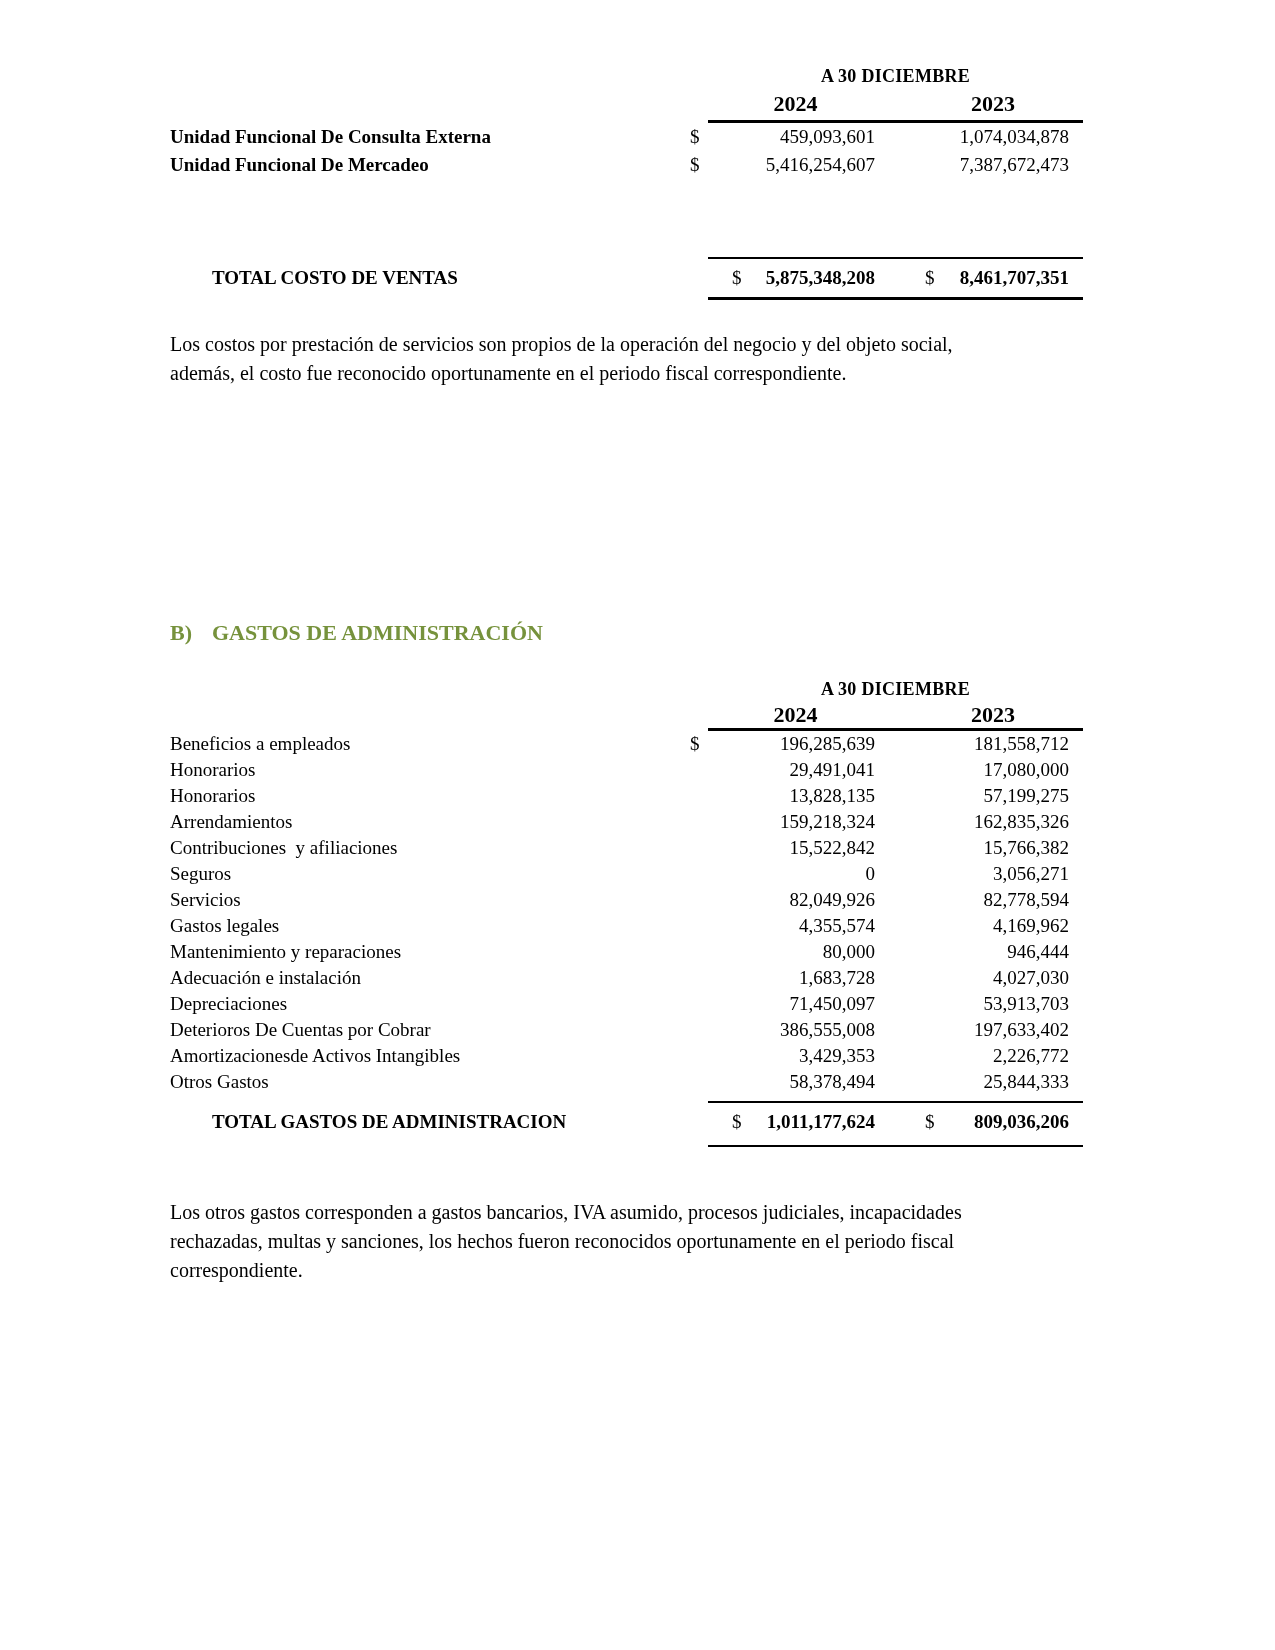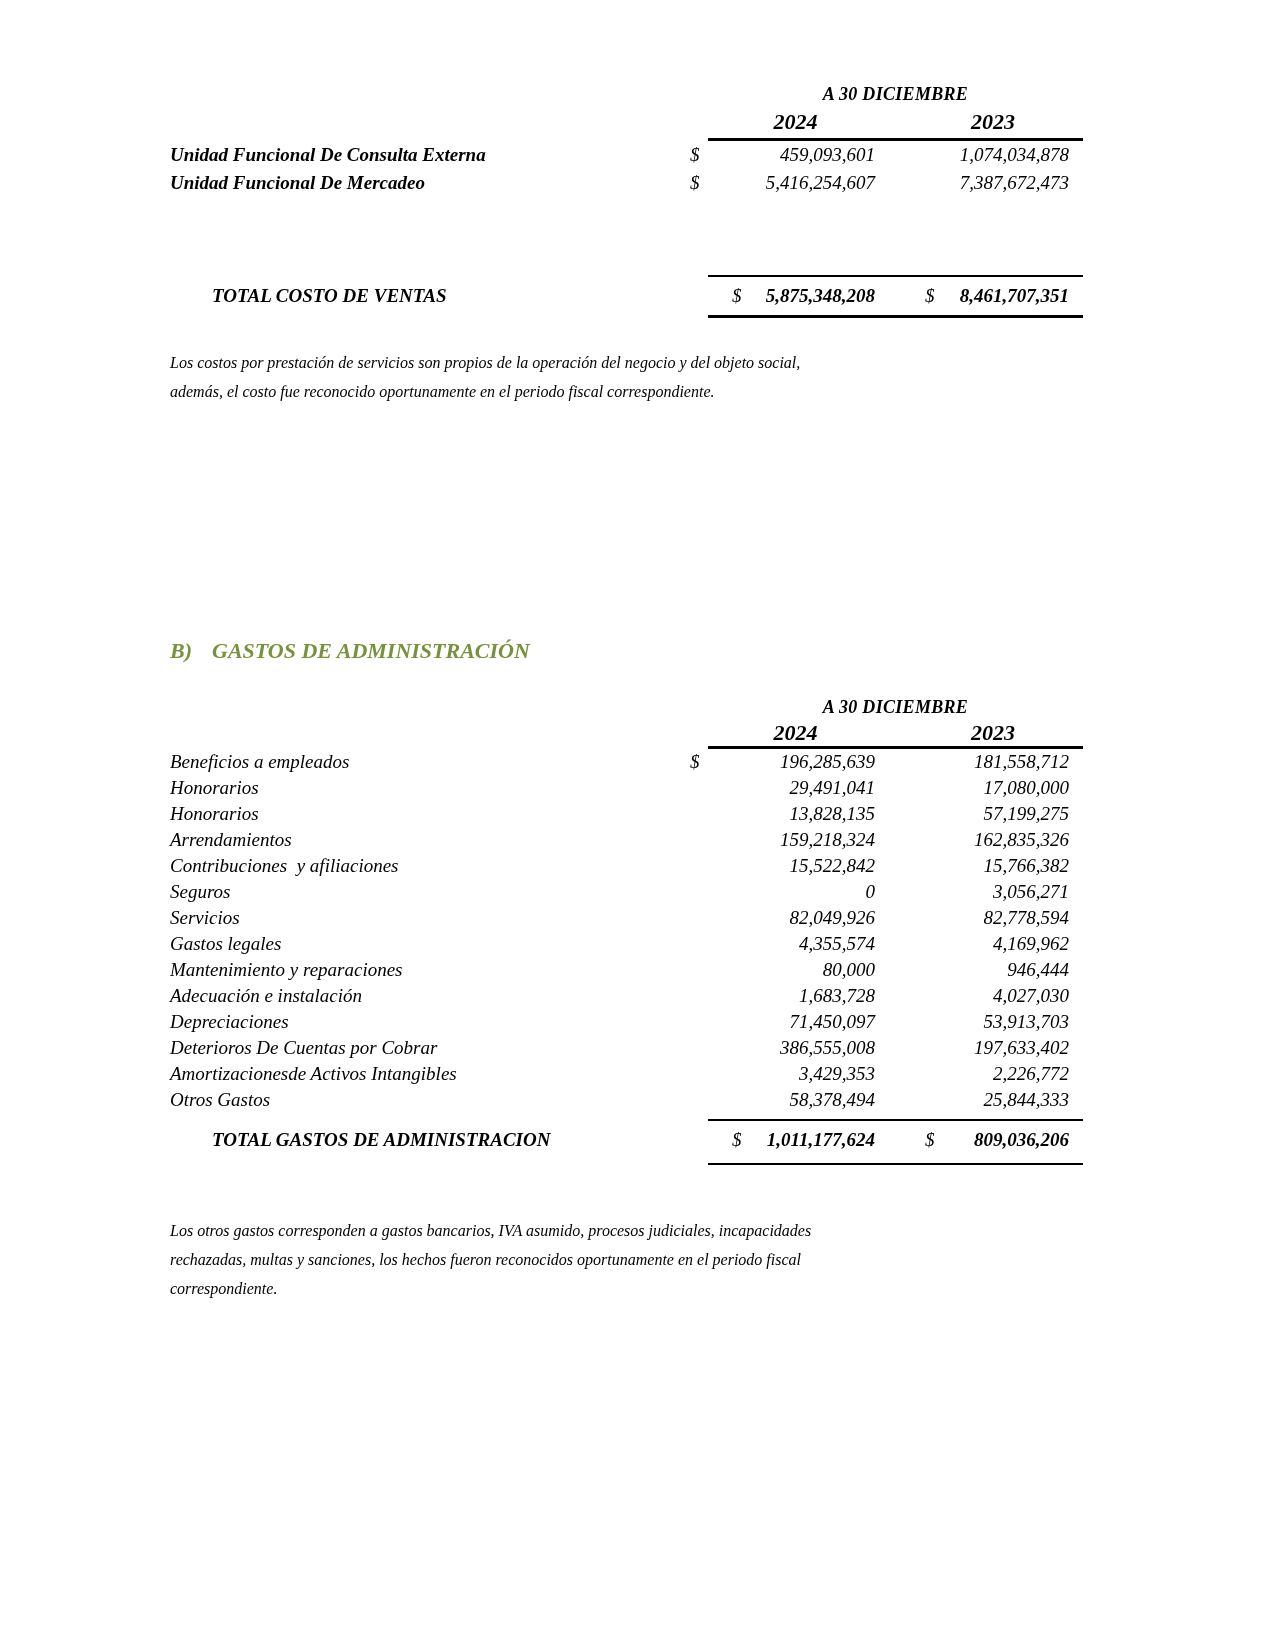--- a/index.html
+++ b/index.html
@@ -1,19 +1,19 @@
 <!DOCTYPE html>
 <html><head>
 <meta charset="utf-8">
 <style>
   html,body{margin:0;padding:0;background:#e8e8e8;}
   .page{
     width:1275px;height:1650px;background:#ffffff;margin:0 auto;
-    box-sizing:border-box;padding:80px 0 0 170px;overflow:hidden;position:relative;
-    font-family:"Liberation Serif","DejaVu Serif",serif;color:#000;font-style:italic;
+    box-sizing:border-box;padding:62px 0 0 170px;overflow:hidden;position:relative;
+    font-family:"Liberation Serif","DejaVu Serif",serif;color:#000;
   }
   
   .fin-grid{display:grid;grid-template-columns:520px 18px 175px 20px 180px;width:913px;}
   .fin-grid .row{display:contents;}
   .cell{white-space:pre-wrap;font-size:19px;}
   .period-hdr{grid-column:3 / 6;text-align:center;font-weight:bold;font-size:18px;height:24px;line-height:24px;letter-spacing:.3px;}
   .yr{text-align:center;font-weight:bold;font-size:22px;height:26px;line-height:26px;}
   .yr-24{grid-column:3;}
   .yr-23{grid-column:5;}
   .rule{grid-column:3 / 6;border-top:3px solid #000;height:0;}
@@ -28,21 +28,21 @@
   .t2 .cell{height:26px;line-height:26px;}
   .t2 .lbl{font-weight:normal;}
   .spacer{grid-column:1 / 6;height:78px;}
   .total-row .cell{font-weight:bold;height:auto;line-height:22px;padding-top:8px;padding-bottom:6px;margin-left:42px;}
   .total-row .cur,.total-row .cur2{font-weight:normal;}
   .t1 .rule-bottom{border-top:3px solid #000;margin-top:2px;}
   .t2 .rule-bottom{border-top:2px solid #000;margin-top:2px;}
   .t2 .rule-thin{margin-top:6px;}
   .t2 .rule-bottom{margin-bottom:2px;}
   
-  .note{width:905px;font-size:16px;line-height:29px;white-space:pre-line;}
+  .note{width:905px;font-size:20px;line-height:29px;white-space:pre-line;}
   .note-1{margin-top:30px;}
   .note-2{margin-top:56px;}
   .note-3{margin-top:49px;}
   
   .heading-b{margin-top:232px;color:#76923C;font-weight:bold;font-size:22px;line-height:26px;display:flex;}
   .heading-b .prefix{width:42px;}
   .t2{margin-top:30px;}
   .t1 .rule{margin-top:2px;}
 </style>
 </head>

